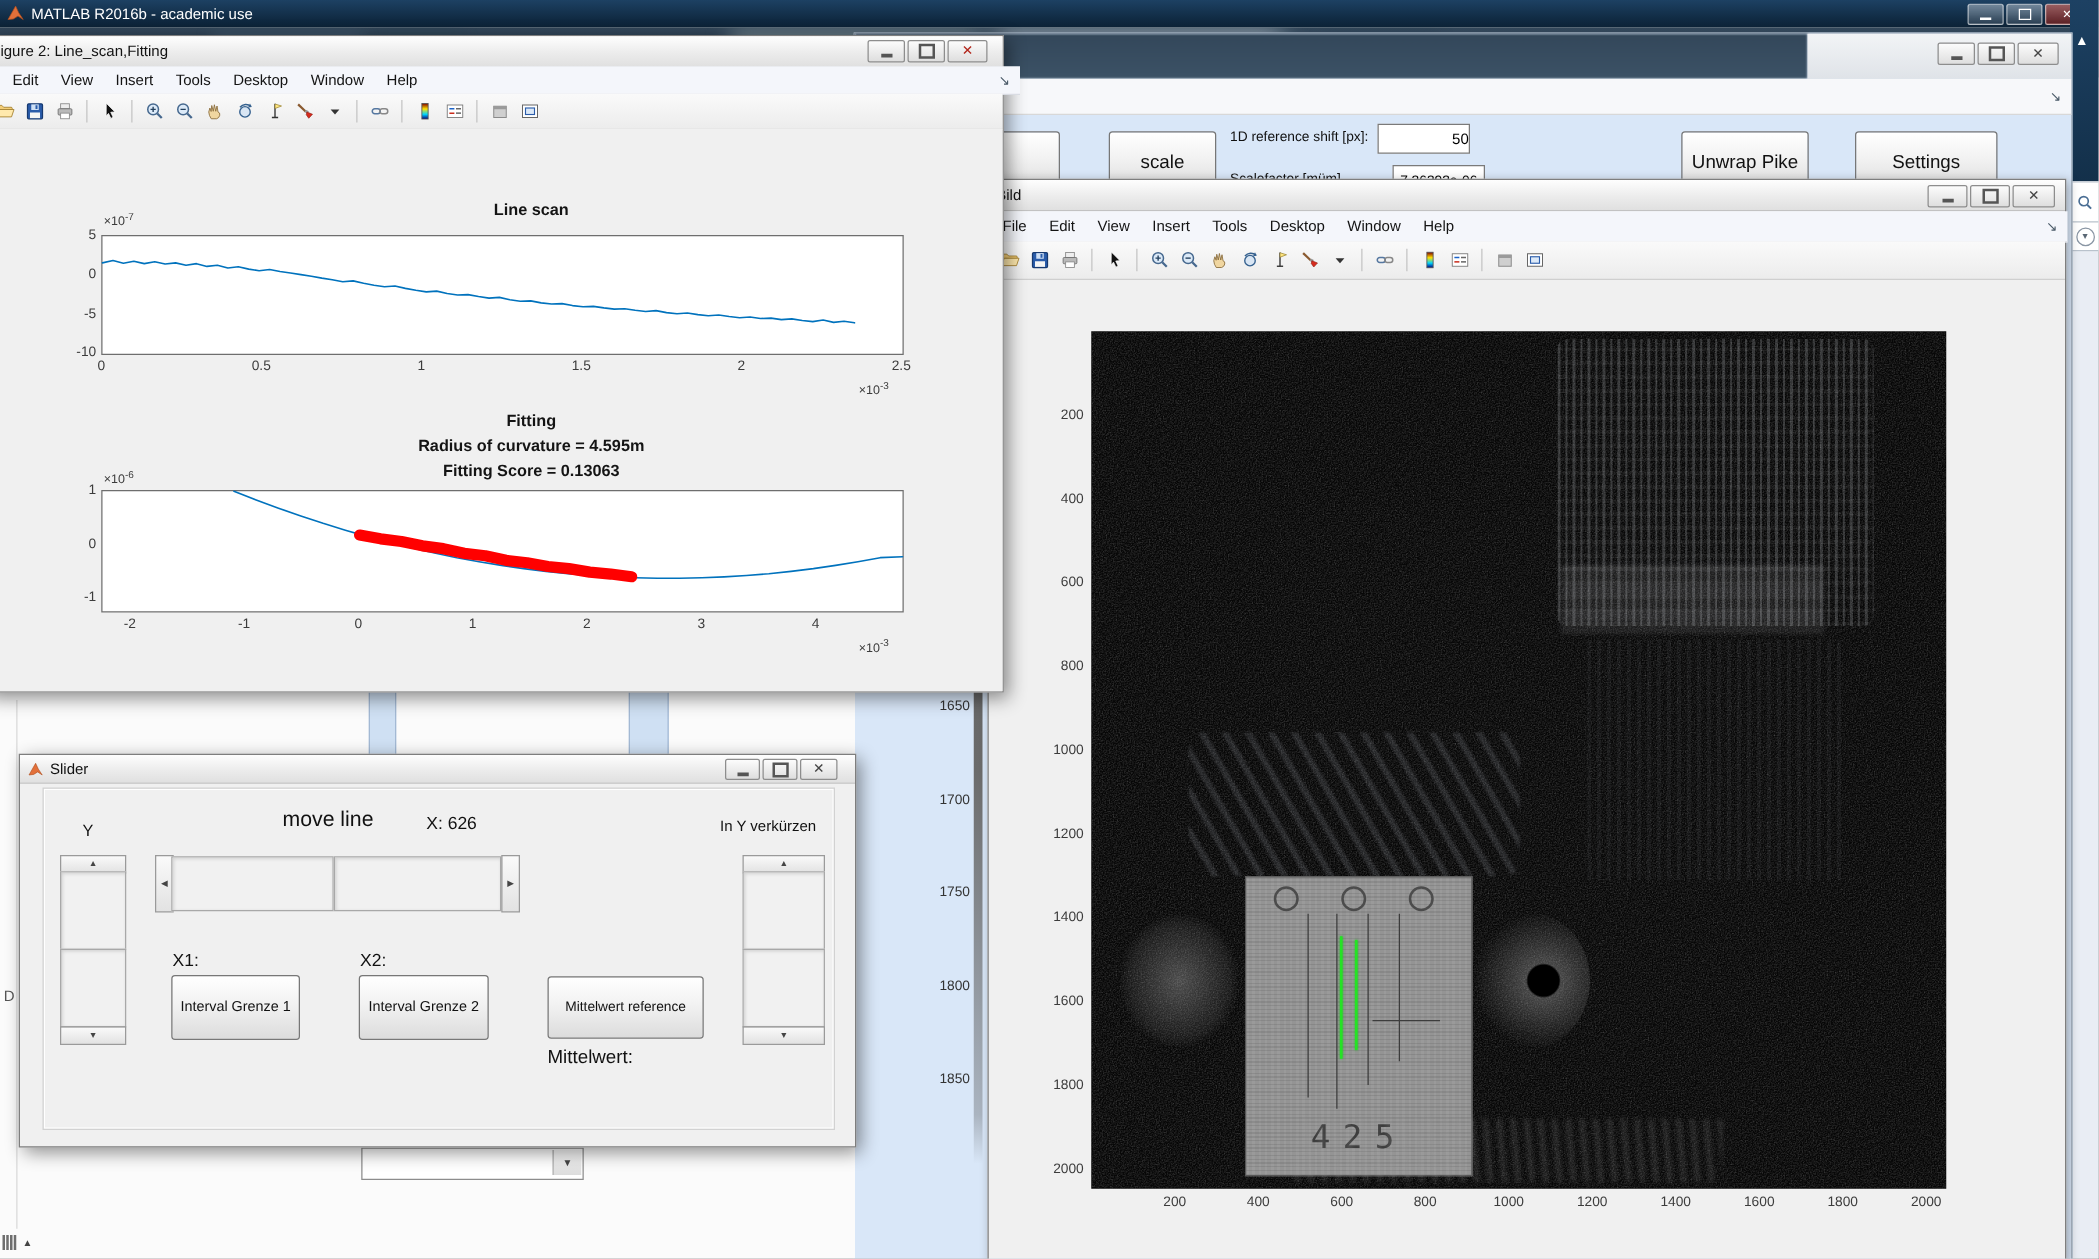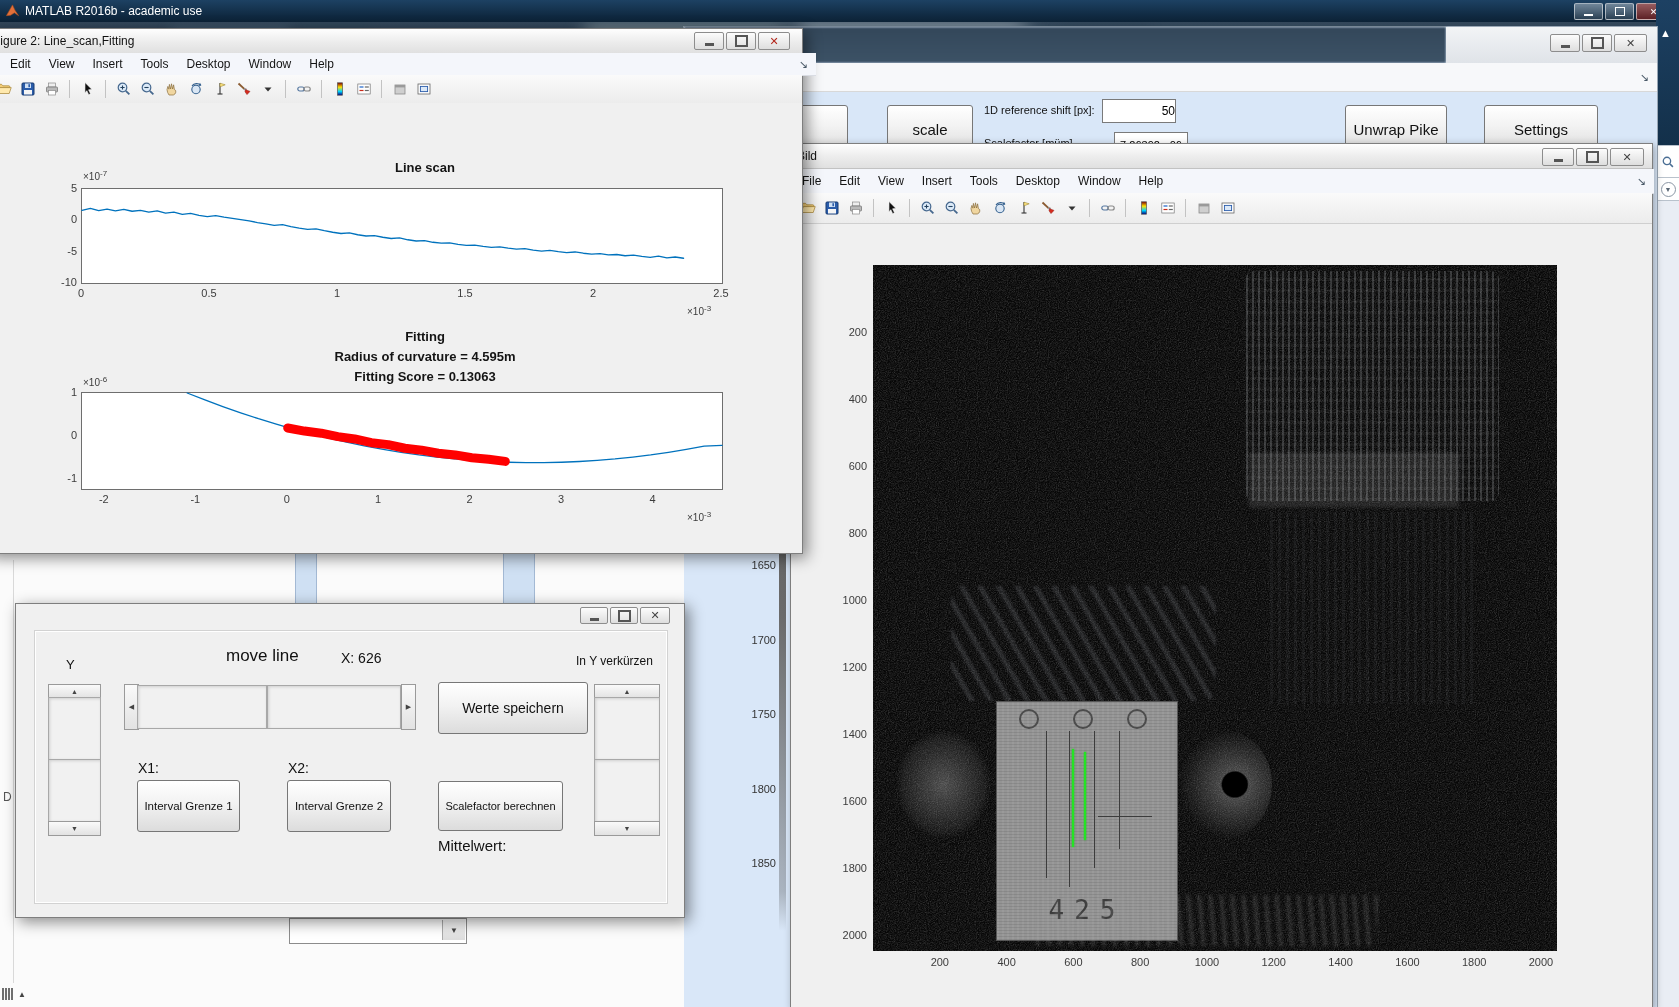--- a/index.html
+++ b/index.html
@@ -590,20 +590,28 @@
           <span style="left: 46.43%;">1</span>
           <span style="left: 60.71%;">2</span>
           <span style="left: 75%;">3</span>
           <span style="left: 89.29%;">4</span>
         </div>
       <div class="exp" style="left:700px;top:407px;"><span>×10</span><sup>-3</sup></div>
     </div>
   </div>
 
   <div class="win" style="left:15px;top:603px;width:668px;height:313px;background:#f0f0f0;">
+    <div class="wtitle" style="height:22px;">
+      <span style="width:13px;height:13px;display:inline-flex;">
+        <svg viewBox="0 0 16 16" width="13" height="13">
+            <use href="#i-mlogo"></use>
+          </svg>
+        </span>
+      <span>Slider</span>
+    </div>
     <div class="caps" style="right:14px;top:3px;">
       <div class="cap" style="width:26px;height:15px;">
           <div class="g-min"></div>
         </div>
       <div class="cap" style="width:26px;height:15px;">
           <div class="g-res"></div>
         </div>
       <div class="cap" style="width:28px;height:15px;">
           <span class="g-x">✕</span>
         </div>
@@ -621,38 +629,35 @@
       <div class="trough" style="left:0;top:75px;width:51px;height:61px;"></div>
       <div class="sarrow" style="left:0;top:137px;width:51px;height:13px;">▼</div>
     </div>
 
     <div class="abs" style="left:108px;top:80px;width:290px;height:46px;">
       <div class="sarrow" style="left:0;top:0;width:13px;height:44px;">◀</div>
       <div class="trough" style="left:13px;top:1px;width:128px;height:42px;"></div>
       <div class="trough" style="left:143px;top:1px;width:132px;height:42px;"></div>
       <div class="sarrow" style="left:277px;top:0;width:13px;height:44px;">▶</div>
     </div>
-    <div class="btn" style="left:422px;top:78px;width:148px;height:50px;font-size:14px;">
-        <span>Werte speichern</span>
-      </div>
 
     <div class="abs" style="left:578px;top:80px;width:66px;height:150px;">
       <div class="sarrow" style="left:0;top:0;width:64px;height:13px;">▲</div>
       <div class="trough" style="left:0;top:13px;width:64px;height:61px;"></div>
       <div class="trough" style="left:0;top:75px;width:64px;height:61px;"></div>
       <div class="sarrow" style="left:0;top:137px;width:64px;height:13px;">▼</div>
     </div>
 
     <div class="abs" style="left:122px;top:156px;font-size:14px;color:#111;">X1:</div>
     <div class="abs" style="left:272px;top:156px;font-size:14px;color:#111;">X2:</div>
     <div class="btn" style="left:121px;top:176px;width:101px;height:50px;font-size:11.5px;">
         <span>Interval Grenze 1</span>
       </div>
     <div class="btn" style="left:271px;top:176px;width:102px;height:50px;font-size:11.5px;">
         <span>Interval Grenze 2</span>
       </div>
     <div class="btn" style="left:422px;top:177px;width:123px;height:48px;font-size:11px;">
-        <span>Scalefactor berechnen</span>
+        <span>Mittelwert reference</span>
       </div>
     <div class="abs" style="left:422px;top:233px;font-size:15px;color:#111;">Mittelwert:</div>
   </div>
 
 </div>
 
 </body></html>

